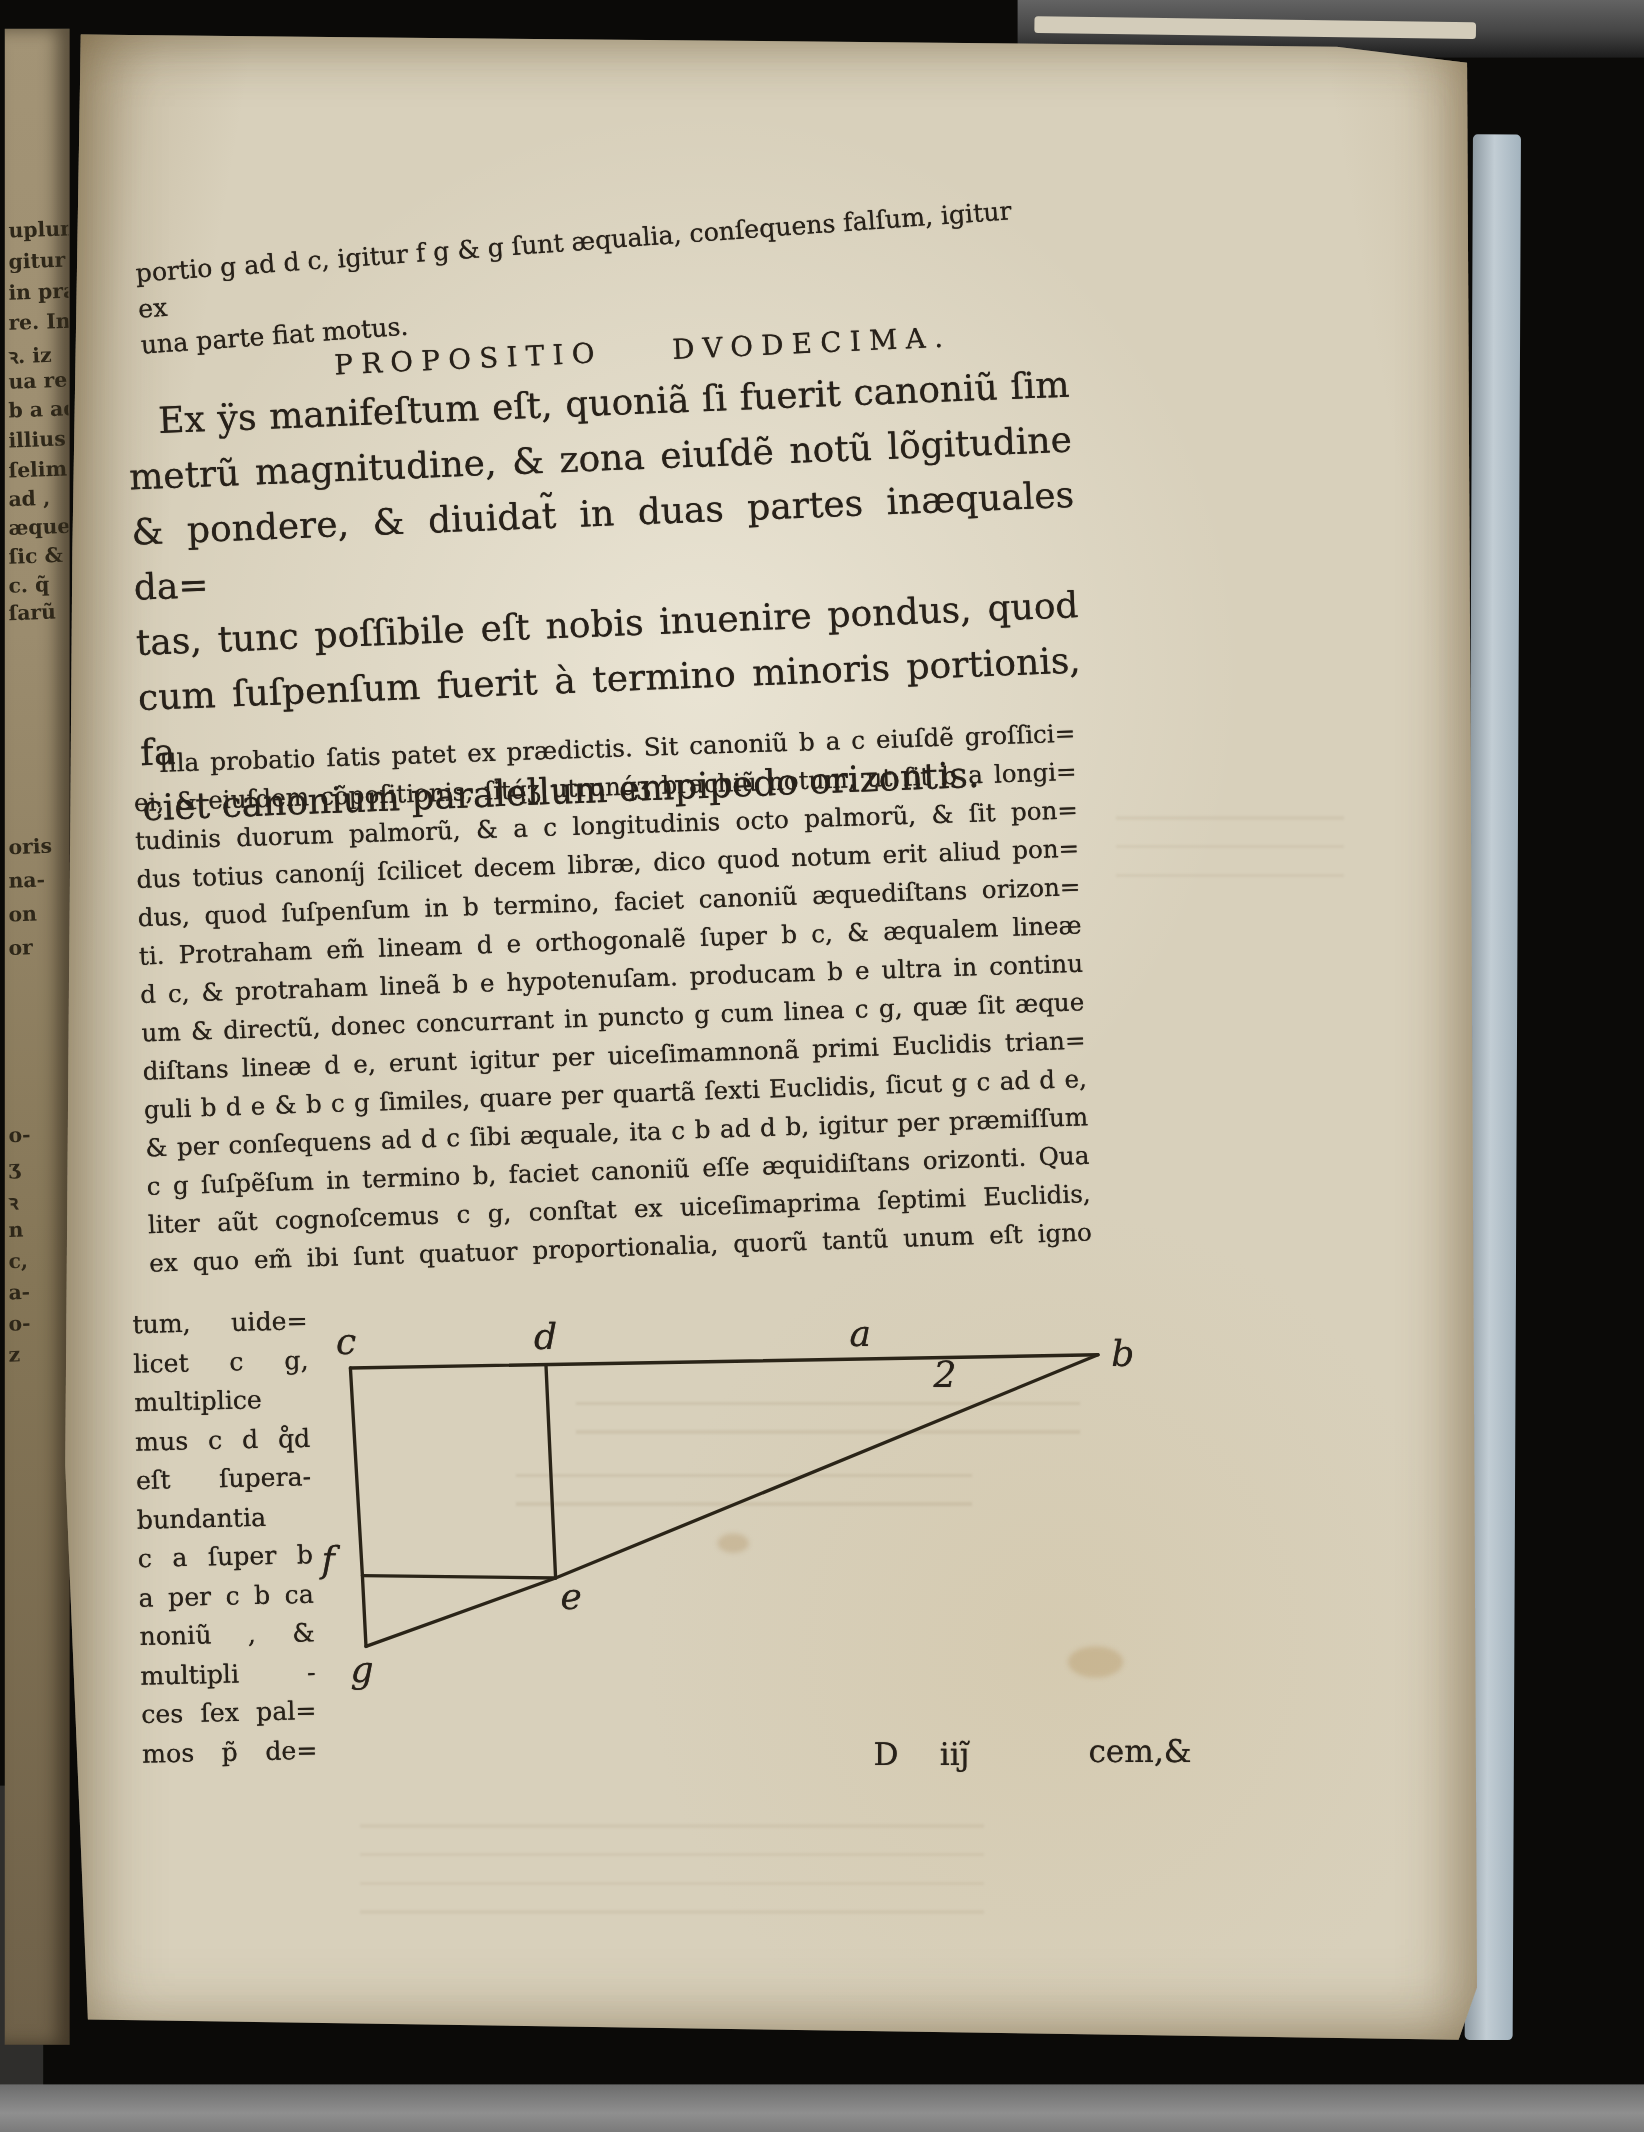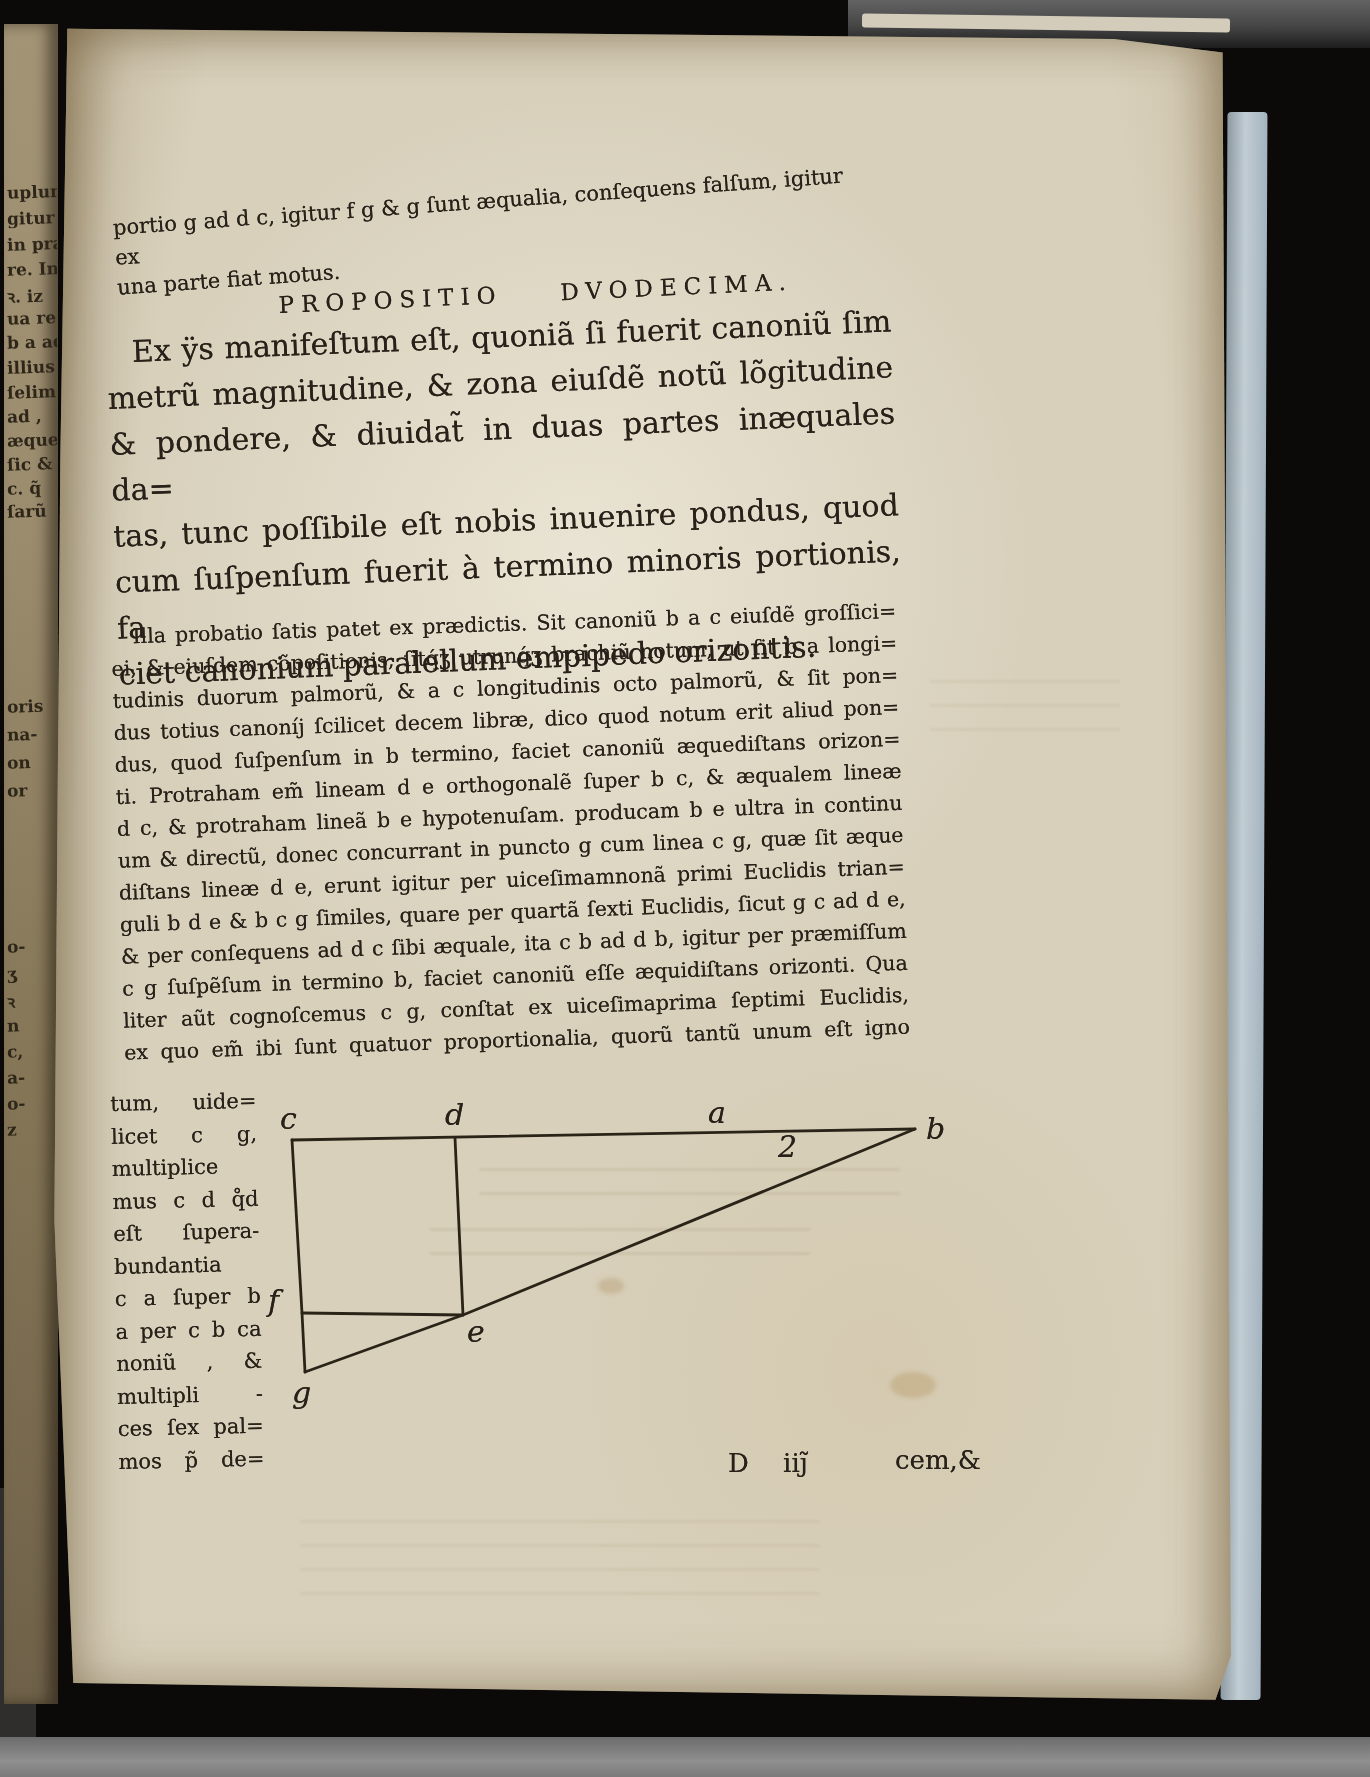--- a/index.html
+++ b/index.html
@@ -53,21 +53,21 @@
   .prop-block{left:105px;top:330px;width:786px;transform:rotate(-2.3deg);transform-origin:top left;}
   .prop-line{font-size:30px;line-height:46px;text-align:justify;text-align-last:justify;}
   .prop-block .prop-line:first-child{text-indent:26px;}
   .prop-block .prop-line:last-child{text-align-last:left;}
   .proof-block{left:110px;top:621px;width:786px;transform:rotate(-1.9deg);transform-origin:top left;}
   .proof-line{font-size:20.5px;line-height:32px;text-align:justify;text-align-last:justify;}
   .proof-block .proof-line:first-child{text-indent:22px;}
   .margin-block{left:110px;top:1088px;width:146px;transform:rotate(-1.3deg);transform-origin:top left;}
   .margin-line{font-size:21px;line-height:32.5px;text-align:justify;text-align-last:justify;}
   .sig-line{left:728px;top:1448px;font-size:26px;z-index:3;}
-  .sig-line .catch{position:absolute;left:167px;top:-3px;}
+  .sig-line .catch{position:absolute;left:179px;top:-3px;}
   .sig-word{word-spacing:26px;}
   
   .diagram{left:240px;top:1095px;width:720px;height:335px;z-index:3;}
   .diagram svg{position:absolute;left:0;top:0;}
   .dlabel{position:absolute;font-size:30px;font-style:italic;color:#27211a;
     text-shadow:0 0 .6px rgba(43,35,22,.85);}
   
   .ghost{z-index:2;opacity:.5;filter:blur(1px);
     background:repeating-linear-gradient(to bottom, rgba(120,98,62,.22) 0 3px, transparent 3px 24px);}
   .stain{z-index:2;border-radius:50%;filter:blur(2px);}

